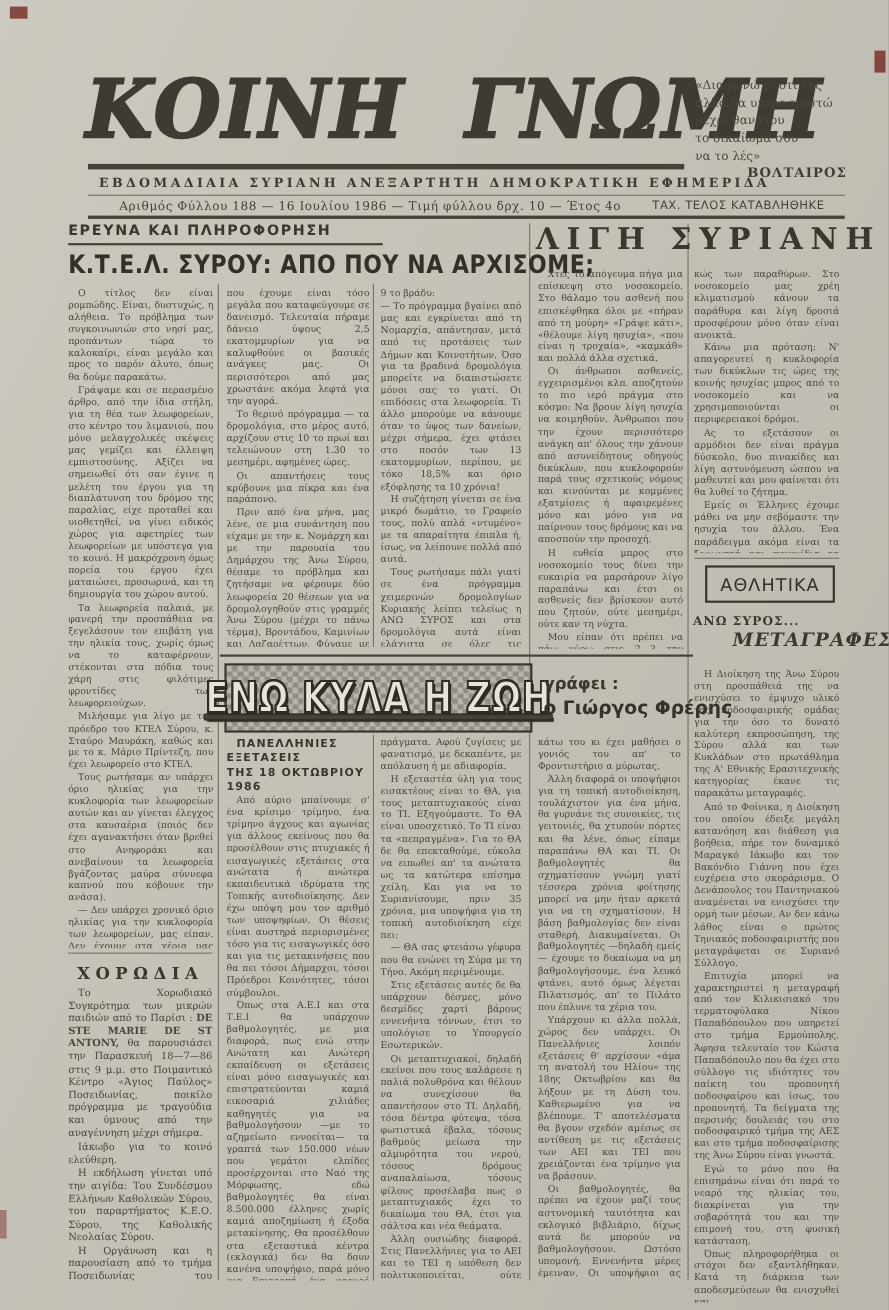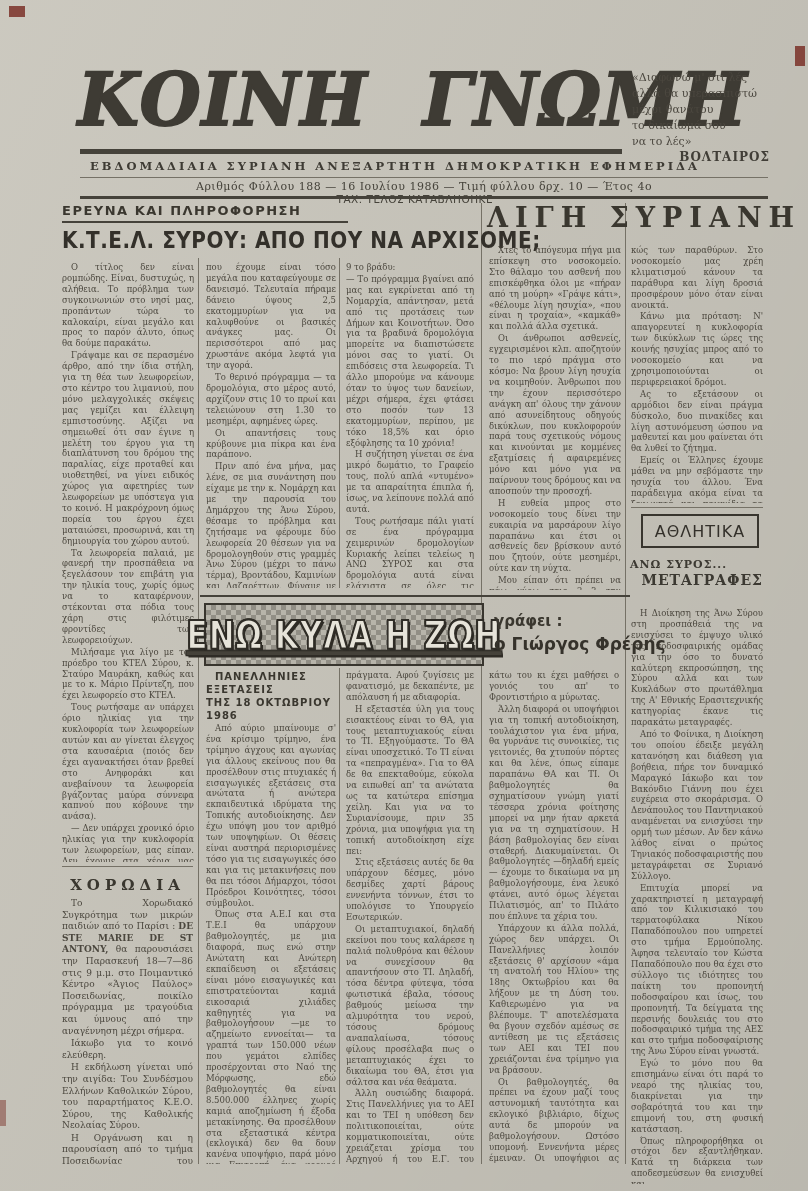--- a/index.html
+++ b/index.html
@@ -46,21 +46,21 @@
     display:flex;align-items:center;gap:10px;
   }
   .ornament{flex:1;height:6px;border-top:2px solid #45423a;border-bottom:2px solid #45423a;}
   .subtitle-text{
     font-family:"DejaVu Serif", serif;
     font-size:11.5px;font-weight:bold;letter-spacing:3px;color:#3e3b34;white-space:nowrap;
   }
   .issue-row{
     left:80px;top:180px;width:688px;height:14px;
     display:flex;align-items:center;
-    font-size:11px;color:#45423a;flex-direction:column;
+    font-size:11px;color:#45423a;
   }
   .issue-info{flex:1;text-align:center;letter-spacing:.5px;}
   .postal{width:175px;letter-spacing:.5px;font-family:"DejaVu Sans", sans-serif;font-size:10.5px;}
 
   
   .kicker{
     left:62px;top:203px;width:330px;
     font-family:"DejaVu Sans", sans-serif;
     font-size:13px;font-weight:bold;letter-spacing:1.5px;color:#3a372f;
   }
@@ -121,21 +121,21 @@
   .athl-box{
     left:641px;top:514px;width:114px;height:30px;
     border:2px solid #38352e;
     display:flex;align-items:center;justify-content:center;
   }
   .athl-title{
     font-family:"DejaVu Sans", sans-serif;
     font-size:16px;font-weight:normal;letter-spacing:1px;color:#33302a;
   }
   .athl-sub1{left:630px;top:558px;width:133px;font-size:11px;font-weight:bold;color:#3c3932;letter-spacing:1px;}
-  .athl-sub2{left:630px;top:572px;width:133px;font-size:14px;font-weight:bold;color:#3c3932;text-align:right;letter-spacing:1px;}
+  .athl-sub2{left:666px;top:572px;width:133px;font-size:17px;font-weight:bold;color:#3c3932;text-align:right;letter-spacing:1px;font-style:italic;}
 
   
   .chor-title{
     left:62px;top:876px;width:131px;
     font-family:"DejaVu Serif", serif;
     font-size:15px;font-weight:bold;letter-spacing:5px;text-align:center;color:#3a372f;
   }
 </style>
 </head>
 <body>
@@ -243,20 +243,21 @@
   <div class="abs col" style="left:206px;top:670px;width:130px;height:494px;">
     <p class="mid-head">ΠΑΝΕΛΛΗΝΙΕΣ ΕΞΕΤΑΣΕΙΣ
 ΤΗΣ 18 ΟΚΤΩΒΡΙΟΥ 1986</p>
     <p>Από αύριο μπαίνουμε σ' ένα κρίσιμο τρίμηνο, ένα τρίμηνο άγχους και αγωνίας για άλλους εκείνους που θα προσέλθουν στις πτυχιακές ή εισαγωγικές εξετάσεις στα ανώτατα ή ανώτερα εκπαιδευτικά ιδρύματα της Τοπικής αυτοδιοίκησης. Δεν έχω υπόψη μου τον αριθμό των υποψηφίων. Οι θέσεις είναι αυστηρά περιορισμένες τόσο για τις εισαγωγικές όσο και για τις μετακινήσεις που θα πει τόσοι Δήμαρχοι, τόσοι Πρόεδροι Κοινότητες, τόσοι σύμβουλοι.</p>
     <p>Όπως στα Α.Ε.Ι και στα Τ.Ε.Ι θα υπάρχουν βαθμολογητές, με μια διαφορά, πως ενώ στην Ανώτατη και Ανώτερη εκπαίδευση οι εξετάσεις είναι μόνο εισαγωγικές και επιστρατεύονται καμιά εικοσαριά χιλιάδες καθηγητές για να βαθμολογήσουν —με το αζημείωτο εννοείται— τα γραπτά των 150.000 νέων που γεμάτοι ελπίδες προσέρχονται στο Ναό της Μόρφωσης, εδώ βαθμολογητές θα είναι 8.500.000 έλληνες χωρίς καμιά αποζημίωση ή έξοδα μετακίνησης. Θα προσέλθουν στα εξεταστικά κέντρα (εκλογικά) δεν θα δουν κανένα υποψήφιο, παρά μόνο μια Επιτροπή, ένα φρουρό σαντάρο, ένα παραβάν για τη μυστικότητα και το απόρρητο και ντάνες φάκελλο και χαρτί.</p>
 
   </div>
   <div class="abs col" style="left:346px;top:670px;width:128px;height:494px;">
     <p class="noind">πράγματα. Αφού ζυγίσεις με φανατισμό, με δεκαπέντε, με απόλαυση ή με αδιαφορία.</p>
     <p>Η εξεταστέα ύλη για τους εισακτέους είναι το ΘΑ, για τους μεταπτυχιακούς είναι το ΤΙ. Εξηγούμαστε. Το ΘΑ είναι υποσχετικό. Το ΤΙ είναι τα «πεπραγμένα». Για το ΘΑ δε θα επεκταθούμε, εύκολα να ειπωθεί απ' τα ανώτατα ως τα κατώτερα επίσημα χείλη. Και για να το Συριανίσουμε, πριν 35 χρόνια, μια υποψήφια για τη τοπική αυτοδιοίκηση είχε πει:</p>
+    <p>— ΘΑ σας φτειάσω γέφυρα που θα ενώνει τη Σύρα με τη Τήνο. Ακόμη περιμένουμε.</p>
     <p>Στις εξετάσεις αυτές δε θα υπάρχουν δέσμες, μόνο δεσμίδες χαρτί βάρους εννενήντα τόννων, έτσι το υπολόγισε το Υπουργείο Εσωτερικών.</p>
     <p>Οι μεταπτυχιακοί, δηλαδή εκείνοι που τους καλάρεσε η παλιά πολυθρόνα και θέλουν να συνεχίσουν θα απαντήσουν στο ΤΙ. Δηλαδή, τόσα δέντρα φύτεψα, τόσα φωτιστικά έβαλα, τόσους βαθμούς μείωσα την αλμυρότητα του νερού, τόσους δρόμους αναπαλαίωσα, τόσους φίλους προσέλαβα πως ο μεταπτυχιακός έχει το δικαίωμα του ΘΑ, έτσι για σάλτσα και νέα θεάματα.</p>
     <p>Άλλη ουσιώδης διαφορά. Στις Πανελλήνιες για το ΑΕΙ και το ΤΕΙ η υπόθεση δεν πολιτικοποιείται, ούτε κομματικοποιείται, ούτε χρειάζεται χρίσμα του Αρχηγού ή του Ε.Γ. του κόμματος. Προσέρχεται όποιος νοιώθει γερά το</p>
   </div>
   <div class="abs col" style="left:489px;top:670px;width:130px;height:494px;">
     <p class="noind">κάτω του κι έχει μαθήσει ο γονιός του απ' το Φροντιστήριο α μύρωτας.</p>
     <p>Άλλη διαφορά οι υποψήφιοι για τη τοπική αυτοδιοίκηση, τουλάχιστον για ένα μήνα, θα γυρνάνε τις συνοικίες, τις γειτονιές, θα χτυπούν πόρτες και θα λένε, όπως είπαμε παραπάνω ΘΑ και ΤΙ. Οι βαθμολογητές θα σχηματίσουν γνώμη γιατί τέσσερα χρόνια φοίτησης μπορεί να μην ήταν αρκετά για να τη σχηματίσουν. Η βάση βαθμολογίας δεν είναι σταθερή. Διακυμαίνεται. Οι βαθμολογητές —δηλαδή εμείς— έχουμε το δικαίωμα να μη βαθμολογήσουμε, ένα λευκό φτάνει, αυτό όμως λέγεται Πιλατισμός, απ' το Πιλάτο που έπλυνε τα χέρια του.</p>
     <p>Υπάρχουν κι άλλα πολλά, χώρος δεν υπάρχει. Οι Πανελλήνιες λοιπόν εξετάσεις θ' αρχίσουν «άμα τη ανατολή του Ηλίου» της 18ης Οκτωβρίου και θα λήξουν με τη Δύση του. Καθιερωμένο για να βλέπουμε. Τ' αποτελέσματα θα βγουν σχεδόν αμέσως σε αντίθεση με τις εξετάσεις των ΑΕΙ και ΤΕΙ που χρειάζονται ένα τρίμηνο για να βράσουν.</p>
     <p>Οι βαθμολογητές, θα πρέπει να έχουν μαζί τους αστυνομική ταυτότητα και εκλογικό βιβλιάριο, δίχως αυτά δε μπορούν να βαθμολογήσουν. Ωστόσο υπομονή. Εννενήντα μέρες έμειναν. Οι υποψήφιοι ας μελετήσουν καλά τώρα με τη ζέστη τα ΘΑ και τα ΤΙ, κι έχει ο... ΛΑΟΣ.</p>
 

